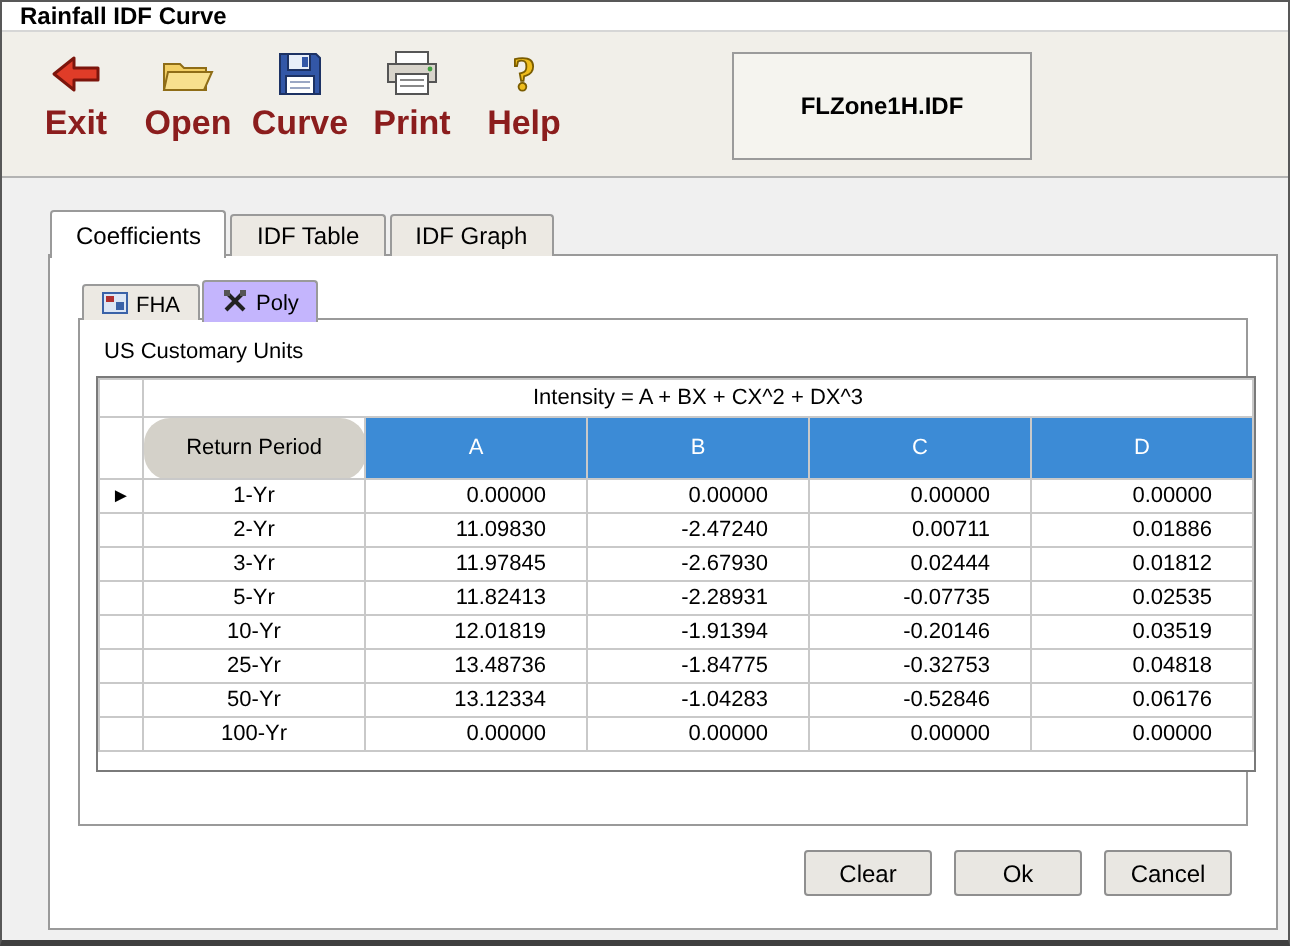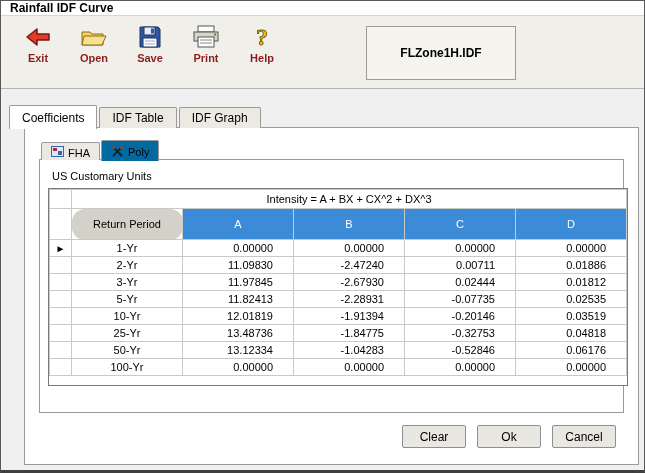--- a/index.html
+++ b/index.html
@@ -7,32 +7,32 @@
   body { font-family:"Liberation Sans", sans-serif; background:#e8e8e8; position:relative; font-size:12px; color:#000; }
 
   .window { position:absolute; inset:0; background:#f0f0f0; border:1px solid #585858; border-bottom:3px solid #3f3f3f; overflow:hidden; }
 
   .titlebar { height:15px; background:#ffffff; border-bottom:1px solid #d6d6d6; display:flex; align-items:center; padding-left:9px; }
   .title { font-weight:bold; font-size:12px; }
 
   .toolbar { position:relative; height:73px; background:#f1efe9; border-bottom:1px solid #b3b3b3; display:flex; align-items:flex-start; padding:7px 0 0 12px; gap:6px; }
   .tb-item { width:50px; display:flex; flex-direction:column; align-items:center; cursor:pointer; }
   .tb-icon { width:30px; height:28px; display:flex; align-items:center; justify-content:center; }
-  .tb-label { font-size:11px; font-weight:bold; color:var(--toolbar_label_red,#8b1d1d); margin-top:1px; }
+  .tb-label { font-size:17px; font-weight:bold; color:var(--toolbar_label_red,#8b1d1d); margin-top:1px; }
   .filebox { position:absolute; left:365px; top:10px; width:150px; height:54px; background:#f5f4ef; border:1px solid #9b9b9b; display:flex; align-items:center; justify-content:center; font-weight:bold; font-size:12px; }
 
   .tabstrip { position:absolute; top:103px; left:8px; display:flex; align-items:flex-end; height:24px; z-index:3; }
   .tab { height:21px; padding:3px 12px 0; background:#ece9e3; border:1px solid #9a9a9a; border-bottom:none; border-radius:2px 2px 0 0; margin-right:2px; font-size:12px; cursor:pointer; }
-  .tab.active { height:24px; background:#ffffff; padding-top:5px; margin-bottom:-1px; }
+  .tab.active { height:24px; background:#ffffff; padding-top:5px; margin-bottom:-1px;margin-left:16px; }
 
   .panel { position:absolute; left:23px; right:5px; top:126px; height:338px; background:#ffffff; border:1px solid #9a9a9a; z-index:1; }
 
   .subtabs { position:absolute; left:16px; top:11px; display:flex; align-items:flex-end; z-index:2; height:21px; }
   .subtab { height:18px; padding:2px 9px 0; background:#ece9e3; border:1px solid #9a9a9a; border-bottom:none; border-radius:2px 2px 0 0; margin-right:1px; font-size:11px; display:flex; align-items:center; gap:4px; cursor:pointer; }
-  .subtab.active { height:21px; background:#0369a1; margin-bottom:-1px; }
+  .subtab.active { height:21px; background:#c4b5fd; margin-bottom:-1px; }
 
   .subpanel { position:absolute; left:14px; right:14px; top:31px; height:254px; border:1px solid #9a9a9a; background:#ffffff; }
   .units { position:absolute; left:12px; top:10px; font-size:11px; }
 
   .grid-wrap { position:absolute; left:8px; top:28px; width:580px; height:198px; border:1px solid #7a7a7a; background:#fff; }
   table.grid { border-collapse:collapse; table-layout:fixed; width:578px; font-size:11px; }
   table.grid td { border:1px solid #c9c9c9; height:17px; overflow:hidden; white-space:nowrap; }
   td.gutter { width:22px; background:#ffffff; text-align:center; }
   .selmark { font-size:10px; line-height:1; }
   tr.formula-row td { height:19px; }
@@ -77,21 +77,21 @@
       <span class="tb-icon">
         <svg width="26" height="26" viewBox="0 0 26 26">
             <path d="M3 3 h18 l2 2 v18 h-20 z" fill="#3357a7" stroke="#1d3264"></path>
             <rect x="7" y="3" width="11" height="8" fill="#e8eef8" stroke="#1d3264"></rect>
             <rect x="14" y="4.5" width="3" height="5" fill="#3357a7"></rect>
             <rect x="6" y="14" width="14" height="9" fill="#ffffff" stroke="#1d3264"></rect>
             <line x1="8" y1="17" x2="18" y2="17" stroke="#9aa7c4"></line>
             <line x1="8" y1="20" x2="18" y2="20" stroke="#9aa7c4"></line>
           </svg>
       </span>
-      <span class="tb-label">Save</span>
+      <span class="tb-label">Curve</span>
     </div>
     <div class="tb-item">
       <span class="tb-icon">
         <svg width="30" height="26" viewBox="0 0 30 26">
             <rect x="7" y="2" width="16" height="6" fill="#fdfdfd" stroke="#555"></rect>
             <rect x="3" y="8" width="24" height="9" fill="#d8d4cb" stroke="#555"></rect>
             <rect x="7" y="13" width="16" height="10" fill="#ffffff" stroke="#555"></rect>
             <line x1="9" y1="16" x2="21" y2="16" stroke="#888"></line>
             <line x1="9" y1="19" x2="21" y2="19" stroke="#888"></line>
             <circle cx="24" cy="10.5" r="1.2" fill="#44a044"></circle>

